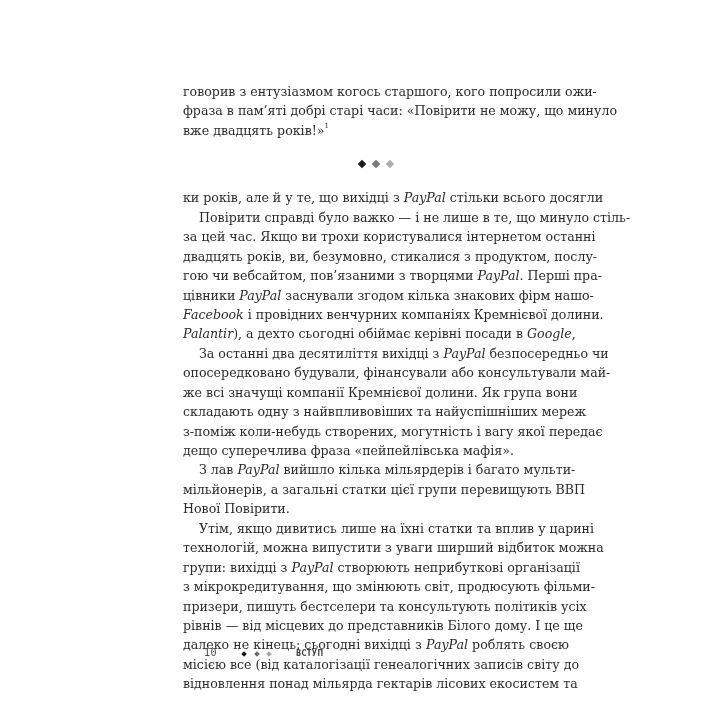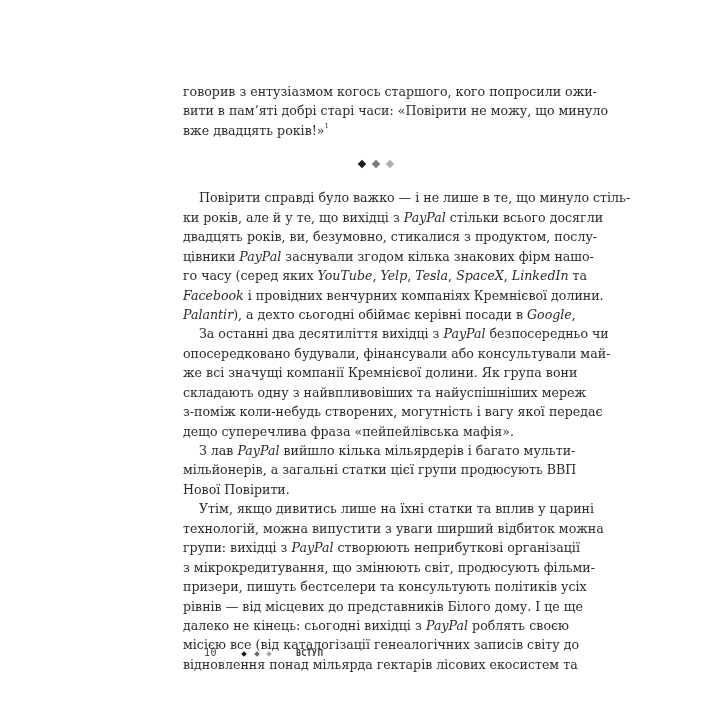--- a/index.html
+++ b/index.html
@@ -17,51 +17,52 @@
     font-size:10px; color:#444; display:flex; align-items:flex-end; gap:24px; letter-spacing:0.5px; }
   .footer .dia { width:4px; height:4px; margin:0 1px; }
   .footer .label { font-family:"DejaVu Sans","Liberation Sans",sans-serif; font-weight:bold; font-size:9px; transform:scaleX(0.75); transform-origin:left; }
 </style>
 </head>
 <body>
 
 <div class="page">
   <div>
     <span class="line">говорив з ентузіазмом когось старшого, кого попросили ожи-</span>
-    <span class="line last">вити в пам’яті добрі старі часи: «Повірити не можу, що минуло</span>
+    <span class="line last">фраза в пам’яті добрі старі часи: «Повірити не можу, що минуло</span>
     <span class="line last"><span>вже двадцять років!»</span><span class="sup">1</span></span>
   </div>
 
   <div class="sep">
     <span class="dia" style="background: rgb(26, 26, 26);"></span>
     <span class="dia" style="background: rgb(122, 122, 122);"></span>
     <span class="dia" style="background: rgb(176, 176, 176);"></span>
   </div>
 
   <div id="paras">
       <div>
+        <span class="line">ки років, але й у те, що вихідці з <i>PayPal</i> стільки всього досягли</span>
         <span class="line indent">Повірити справді було важко — і не лише в те, що минуло стіль-</span>
-        <span class="line">ки років, але й у те, що вихідці з <i>PayPal</i> стільки всього досягли</span>
+        <span class="line">за цей час. Якщо ви трохи користувалися інтернетом останні</span>
         <span class="line">двадцять років, ви, безумовно, стикалися з продуктом, послу-</span>
+        <span class="line">гою чи вебсайтом, пов’язаними з творцями <i>PayPal</i>. Перші пра-</span>
         <span class="line">цівники <i>PayPal</i> заснували згодом кілька знакових фірм нашо-</span>
-        <span class="line">го часу (серед яких <i>YouTube</i>, <i>Yelp</i>, <i>Tesla</i>, <i>SpaceX</i>, <i>LinkedIn</i> та</span>
         <span class="line last"><i>Facebook</i> і провідних венчурних компаніях Кремнієвої долини.</span>
         <span class="line"><i>Palantir</i>), а дехто сьогодні обіймає керівні посади в <i>Google</i>,</span>
       </div>
       <div>
         <span class="line indent">За останні два десятиліття вихідці з <i>PayPal</i> безпосередньо чи</span>
         <span class="line">опосередковано будували, фінансували або консультували май-</span>
         <span class="line">же всі значущі компанії Кремнієвої долини. Як група вони</span>
         <span class="line">складають одну з найвпливовіших та найуспішніших мереж</span>
         <span class="line">з-поміж коли-небудь створених, могутність і вагу якої передає</span>
         <span class="line last">дещо суперечлива фраза «пейпейлівська мафія».</span>
       </div>
       <div>
         <span class="line indent">З лав <i>PayPal</i> вийшло кілька мільярдерів і багато мульти-</span>
-        <span class="line">мільйонерів, а загальні статки цієї групи продюсують ВВП</span>
+        <span class="line">мільйонерів, а загальні статки цієї групи перевищують ВВП</span>
         <span class="line last">Нової Повірити.</span>
       </div>
       <div>
         <span class="line indent">Утім, якщо дивитись лише на їхні статки та вплив у царині</span>
         <span class="line">технологій, можна випустити з уваги ширший відбиток можна</span>
         <span class="line">групи: вихідці з <i>PayPal</i> створюють неприбуткові організації</span>
         <span class="line">з мікрокредитування, що змінюють світ, продюсують фільми-</span>
         <span class="line">призери, пишуть бестселери та консультують політиків усіх</span>
         <span class="line">рівнів — від місцевих до представників Білого дому. І це ще</span>
         <span class="line">далеко не кінець: сьогодні вихідці з <i>PayPal</i> роблять своєю</span>

